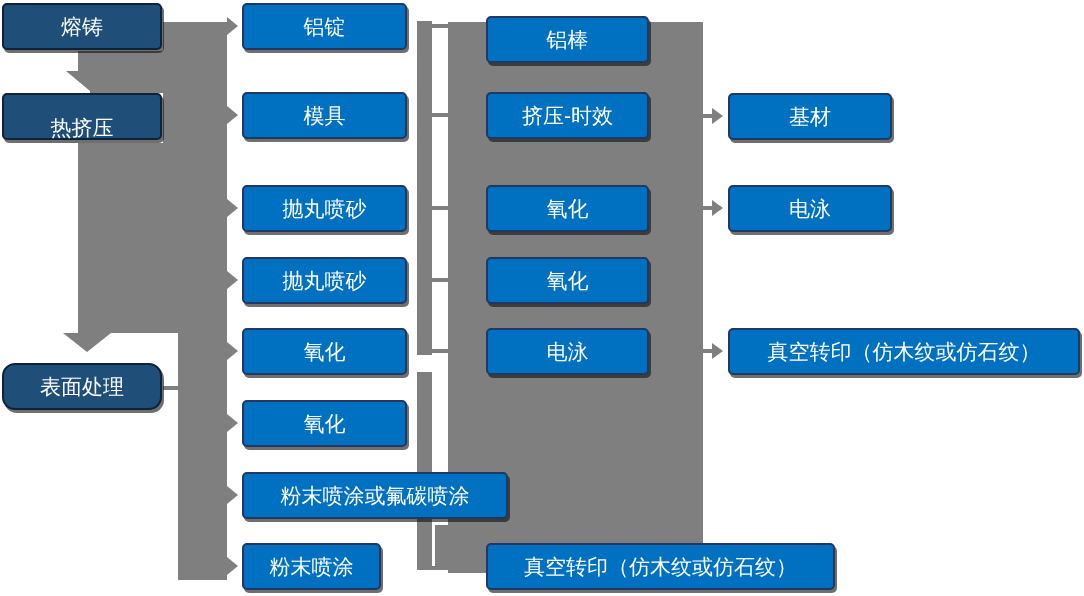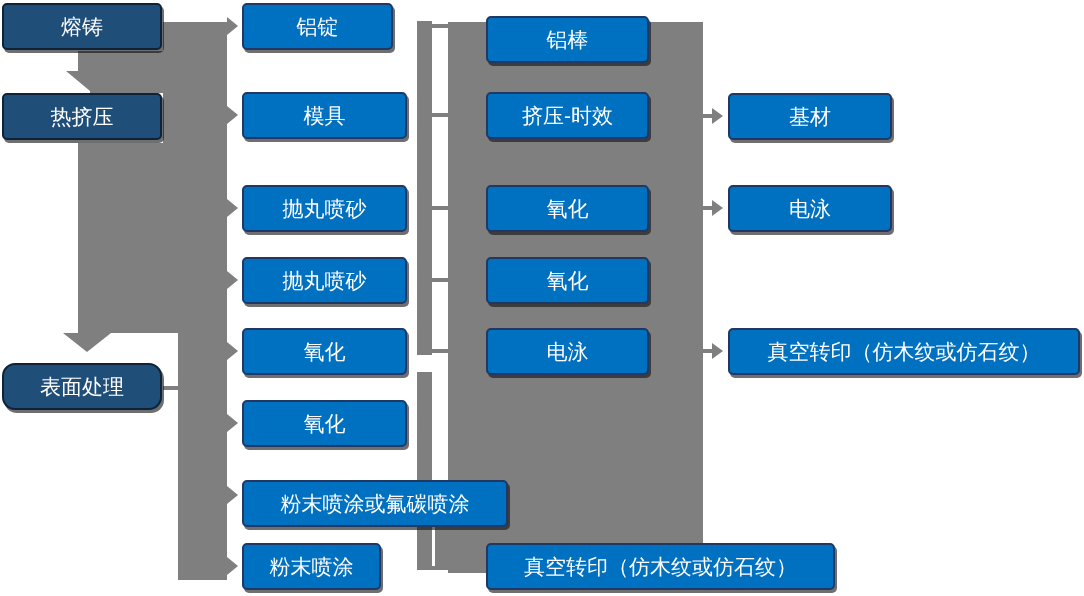--- a/index.html
+++ b/index.html
@@ -74,46 +74,46 @@
 <div class="conn" style="left:703px;top:114px;width:10px;height:4px;"></div>
 <div class="tri right sm" style="left:712px;top:108px;"></div>
 <div class="conn" style="left:703px;top:206px;width:10px;height:4px;"></div>
 <div class="tri right sm" style="left:712px;top:200px;"></div>
 <div class="conn" style="left:703px;top:349px;width:10px;height:4px;"></div>
 <div class="tri right sm" style="left:712px;top:343px;"></div>
 
 <div class="node dark" style="left:2px;top:3px;width:160px;">
     <span>熔铸</span>
   </div>
-<div class="node dark" style="left:2px;top:93px;width:160px;">
+<div class="node dark" style="left:2px;top:93px;width:160px;align-items:flex-end;">
     <span>热挤压</span>
   </div>
 <div class="node dark" style="left:2px;top:363px;width:160px;border-radius:13px;">
     <span>表面处理</span>
   </div>
 
-<div class="node" style="left:242px;top:3px;width:151px;">
+<div class="node" style="left:242px;top:3px;width:165px;">
     <span>铝锭</span>
   </div>
 <div class="node" style="left:242px;top:92px;width:165px;">
     <span>模具</span>
   </div>
 <div class="node" style="left:242px;top:185px;width:165px;">
     <span>抛丸喷砂</span>
   </div>
 <div class="node" style="left:242px;top:257px;width:165px;">
     <span>抛丸喷砂</span>
   </div>
 <div class="node" style="left:242px;top:328px;width:165px;">
     <span>氧化</span>
   </div>
 <div class="node" style="left:242px;top:400px;width:165px;">
     <span>氧化</span>
   </div>
-<div class="node" style="left:242px;top:472px;width:266px;margin-top:8px;">
+<div class="node" style="left:242px;top:472px;width:266px;">
     <span>粉末喷涂或氟碳喷涂</span>
   </div>
 <div class="node" style="left:242px;top:543px;width:139px;">
     <span>粉末喷涂</span>
   </div>
 
 <div class="node" style="left:486px;top:16px;width:163px;">
     <span>铝棒</span>
   </div>
 <div class="node" style="left:486px;top:92px;width:163px;">

